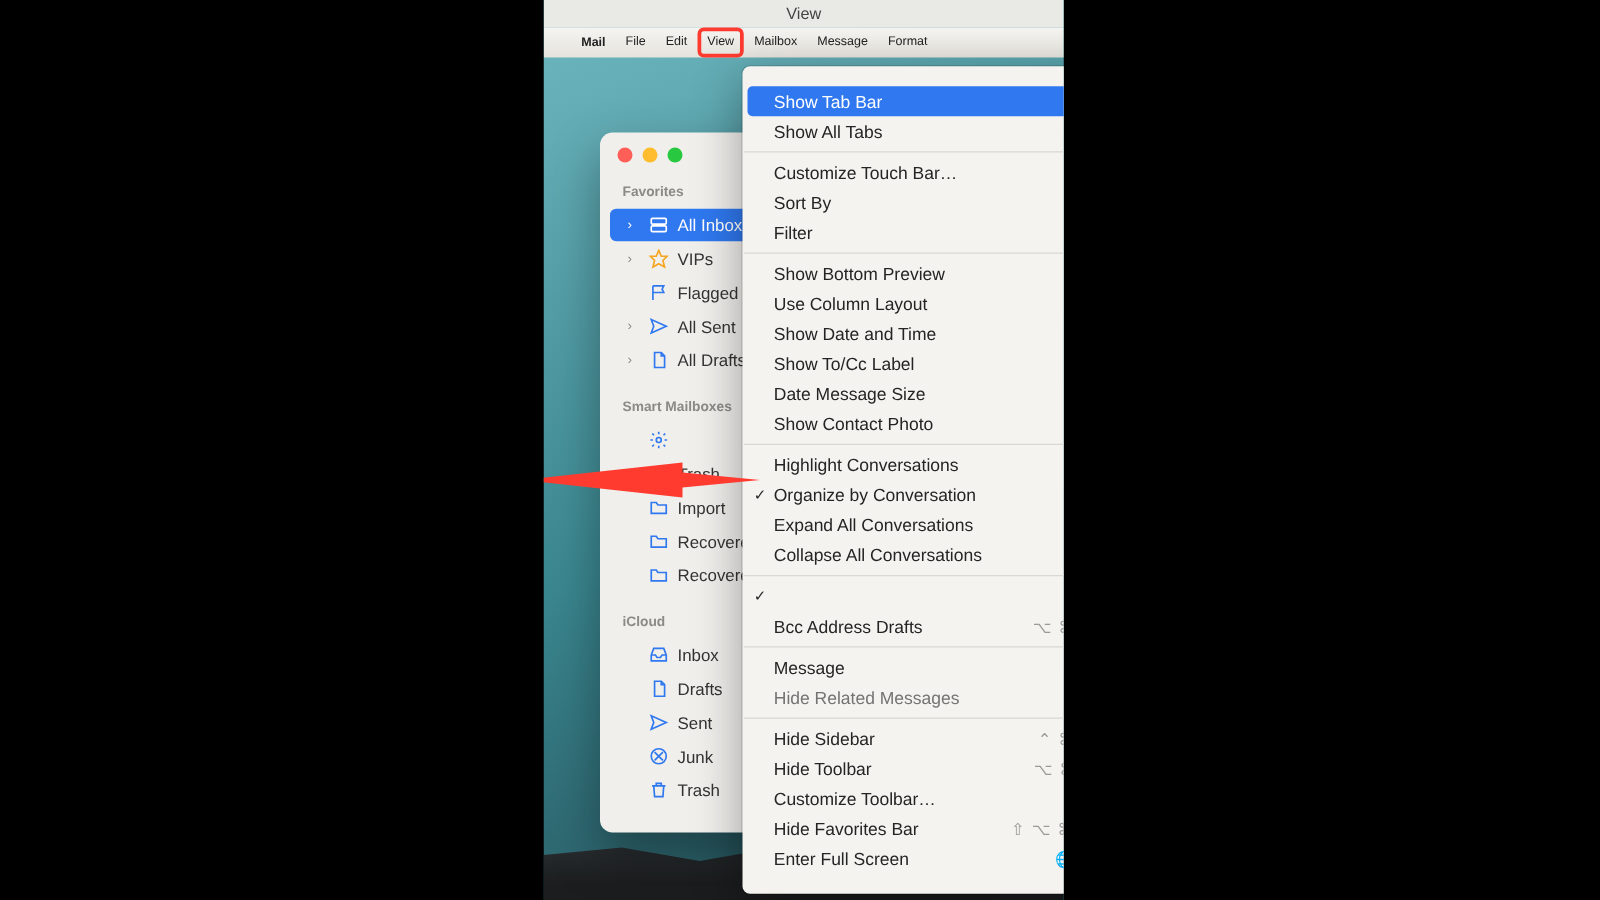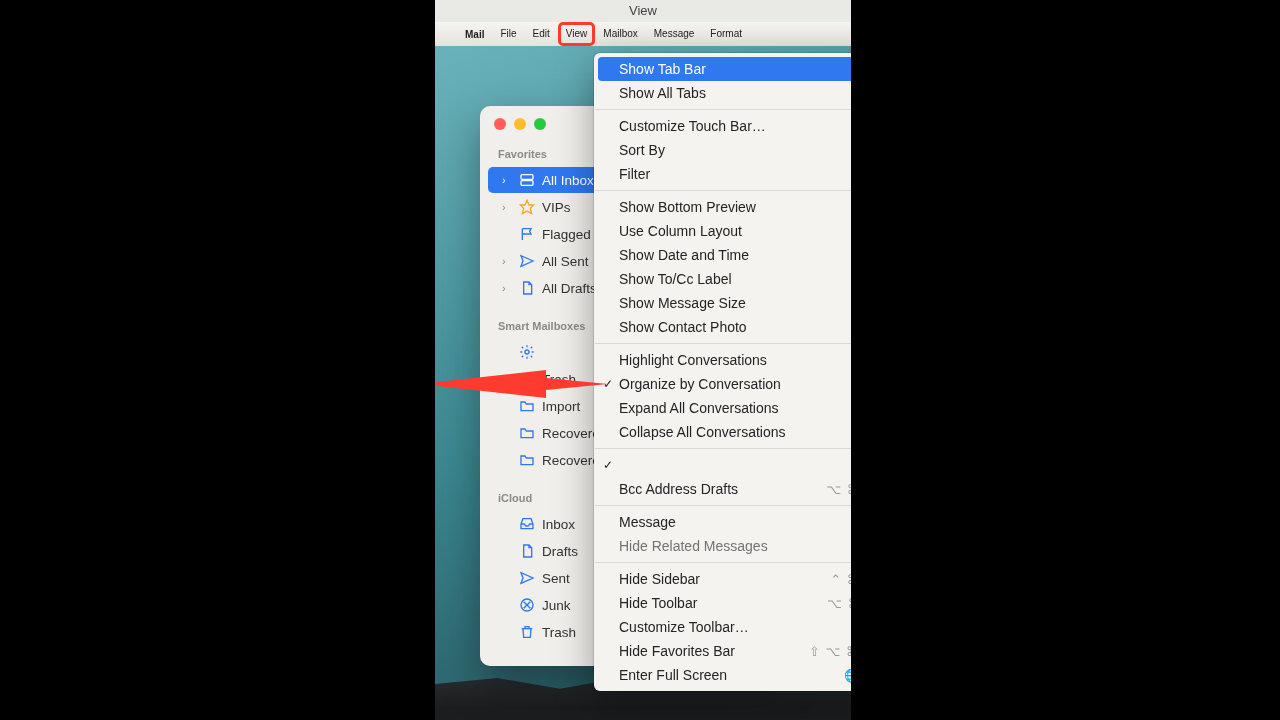--- a/index.html
+++ b/index.html
@@ -96,21 +96,21 @@
   svg { display:block; }
   
   .dropdown {
     position: absolute;
     left: 159px;
     top: 53px;
     width: 293px;
     background: #f4f3f0;
     border-radius: 6px;
     box-shadow: 0 12px 38px rgba(0,0,0,.35), 0 0 0 1px rgba(0,0,0,.12);
-    padding: 4px 1px;
+    padding: 16px 1px;
     font-size: 14px;
     color:#242424;
   }
   .ditem {
     display: flex; align-items: center;
     height: 24px;
     padding: 0 11px 0 24px;
     position: relative;
   }
   .ditem.hl { background:#2f78ef; color:#fff; border-radius:4px; margin:0 3px; padding-left:21px;}
@@ -342,21 +342,21 @@
       <div class="ditem">
         <span class="lbl">Use Column Layout</span>
       </div>
       <div class="ditem">
         <span class="lbl">Show Date and Time</span>
       </div>
       <div class="ditem">
         <span class="lbl">Show To/Cc Label</span>
       </div>
       <div class="ditem">
-        <span class="lbl">Show Message Size</span>
+        <span class="lbl">Date Message Size</span>
       </div>
       <div class="ditem">
         <span class="lbl">Show Contact Photo</span>
       </div>
       <div class="dsep"></div>
       <div class="ditem">
         <span class="lbl">Highlight Conversations</span>
       </div>
       <div class="ditem">
         <span class="check">✓</span>

